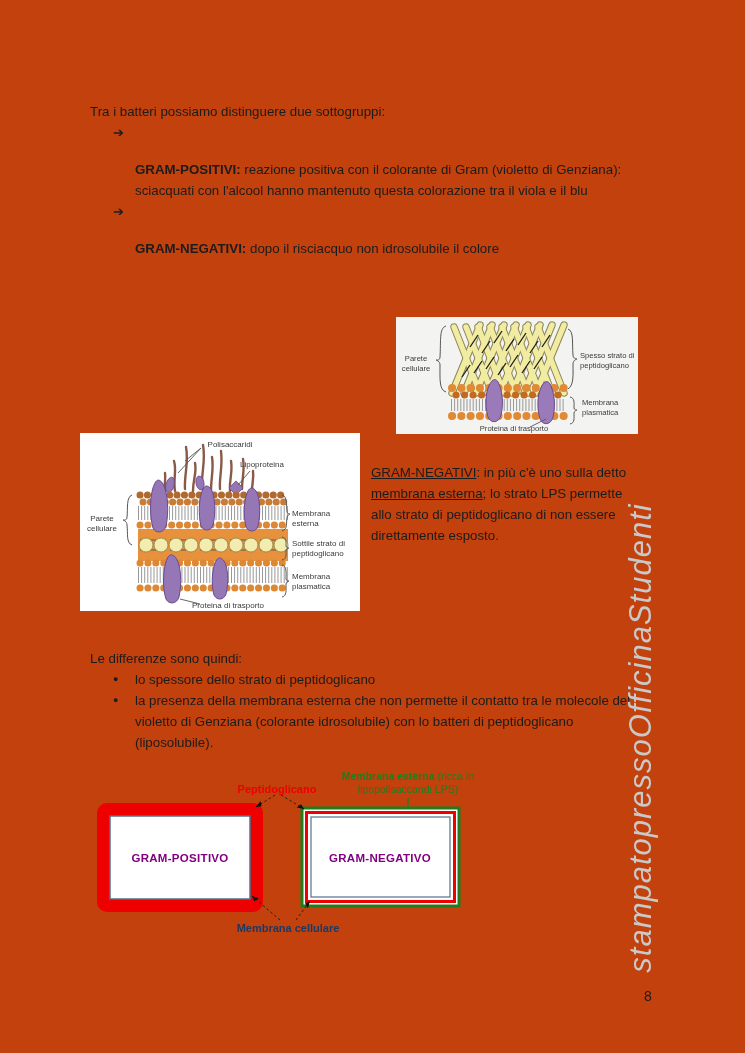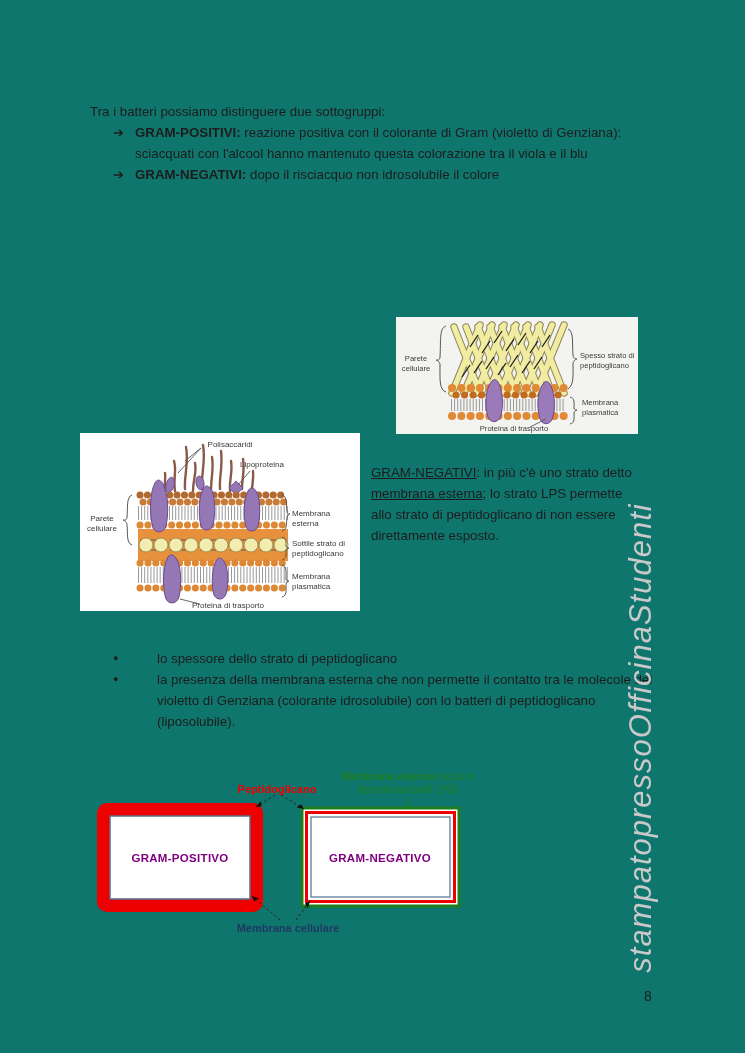--- a/index.html
+++ b/index.html
@@ -1,33 +1,33 @@
 <!DOCTYPE html>
 <html style="--c-red: #ee0000; --c-green: #1e7e1e; --c-navy: #1f3864; --c-purple: #800080; --c-watermark_gray: #c9c9c9;"><head>
 <meta charset="utf-8">
 <style>
   html,body{margin:0;padding:0;background:#ffffff;}
   .page{
-    position:relative;width:745px;height:1053px;background:#0f766e;overflow:hidden;
+    position:relative;width:745px;height:1053px;background:#c2410c;overflow:hidden;
     font-family:"Liberation Sans", sans-serif;font-size:13.3px;line-height:21px;color:#1c1c1c;
   }
   .abs{position:absolute;}
   .u{text-decoration:underline;}
   b{font-weight:bold;}
   .intro{left:90px;top:101px;width:575px;}
   .arrow-item{display:flex;padding-left:23px;}
   .arrow-glyph{flex:0 0 22px;font-size:13px;}
-  .arrow-text{flex:1;}
+  .arrow-text{flex:1;margin-top:37px;}
   .para1{left:90px;top:212px;width:560px;}
   .gp-text{left:90px;top:317px;width:256px;}
   .gn-text{left:371px;top:462px;width:262px;}
   .diff{left:90px;top:648px;width:565px;}
   .b-item{display:flex;padding-left:23px;}
   .b-dot{flex:0 0 22px;font-size:9px;line-height:21px;}
-  .b-text{flex:1;margin-left:22px;}
+  .b-text{flex:1;}
   .fig-gp{left:396px;top:317px;}
   .fig-gn{left:80px;top:433px;}
   .diagram{left:85px;top:762px;}
   .watermark{
     left:640px;top:738px;transform:translate(-50%,-50%) rotate(-90deg);
     white-space:nowrap;font-size:31px;font-style:italic;letter-spacing:1px;
     color:var(--c-watermark_gray,#c9c9c9);
   }
   .pagenum{left:644px;top:986px;font-size:14px;color:#1c1c1c;}
   svg text{font-family:"Liberation Sans", sans-serif;fill:#3a3a3a;}
@@ -224,23 +224,24 @@
     <text class="fl2 mid" x="22" y="98">cellulare</text>
     <text class="fl2" x="212" y="83">Membrana</text>
     <text class="fl2" x="212" y="93">esterna</text>
     <text class="fl2" x="212" y="113">Sottile strato di</text>
     <text class="fl2" x="212" y="123">peptidoglicano</text>
     <text class="fl2" x="212" y="146">Membrana</text>
     <text class="fl2" x="212" y="156">plasmatica</text>
     <text class="fl2 mid" x="148" y="175">Proteina di trasporto</text>
   </svg>
 
-  <div class="abs gn-text"><span class="u">GRAM-NEGATIVI</span><span>: in più c'è uno strato detto </span><span class="u">membrana esterna</span><span>; lo strato LPS permette allo strato di peptidoglicano di non essere direttamente esposto.</span></div>
+  <div class="abs gn-text"><span class="u">GRAM-NEGATIVI</span><span>: in più c'è uno sulla detto </span><span class="u">membrana esterna</span><span>; lo strato LPS permette allo strato di peptidoglicano di non essere direttamente esposto.</span></div>
 
   <div class="abs diff">
+    <div>Le differenze sono quindi:</div>
     <div class="b-item">
       <span class="b-dot">●</span>
       <div class="b-text">lo spessore dello strato di peptidoglicano</div>
     </div>
     <div class="b-item">
       <span class="b-dot">●</span>
       <div class="b-text">la presenza della membrana esterna che non permette il contatto tra le molecole del violetto di Genziana (colorante idrosolubile) con lo batteri di peptidoglicano (liposolubile).</div>
     </div>
   </div>
 

